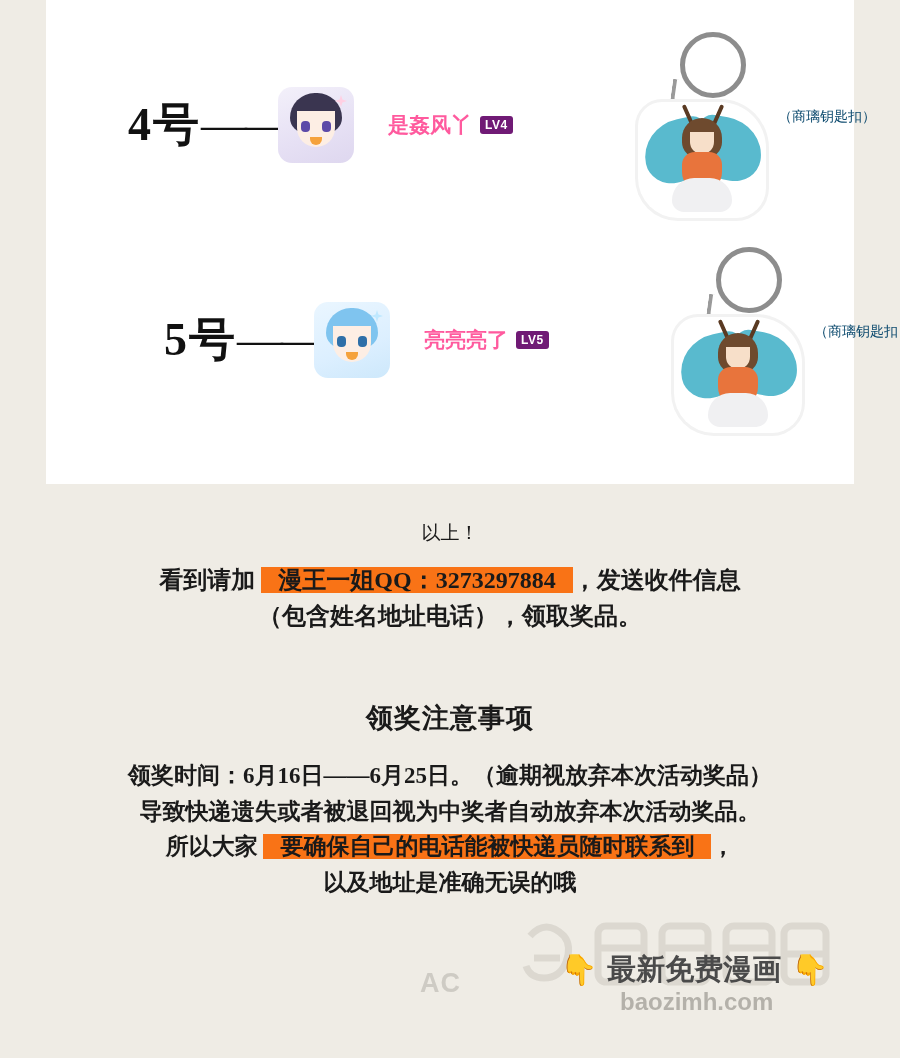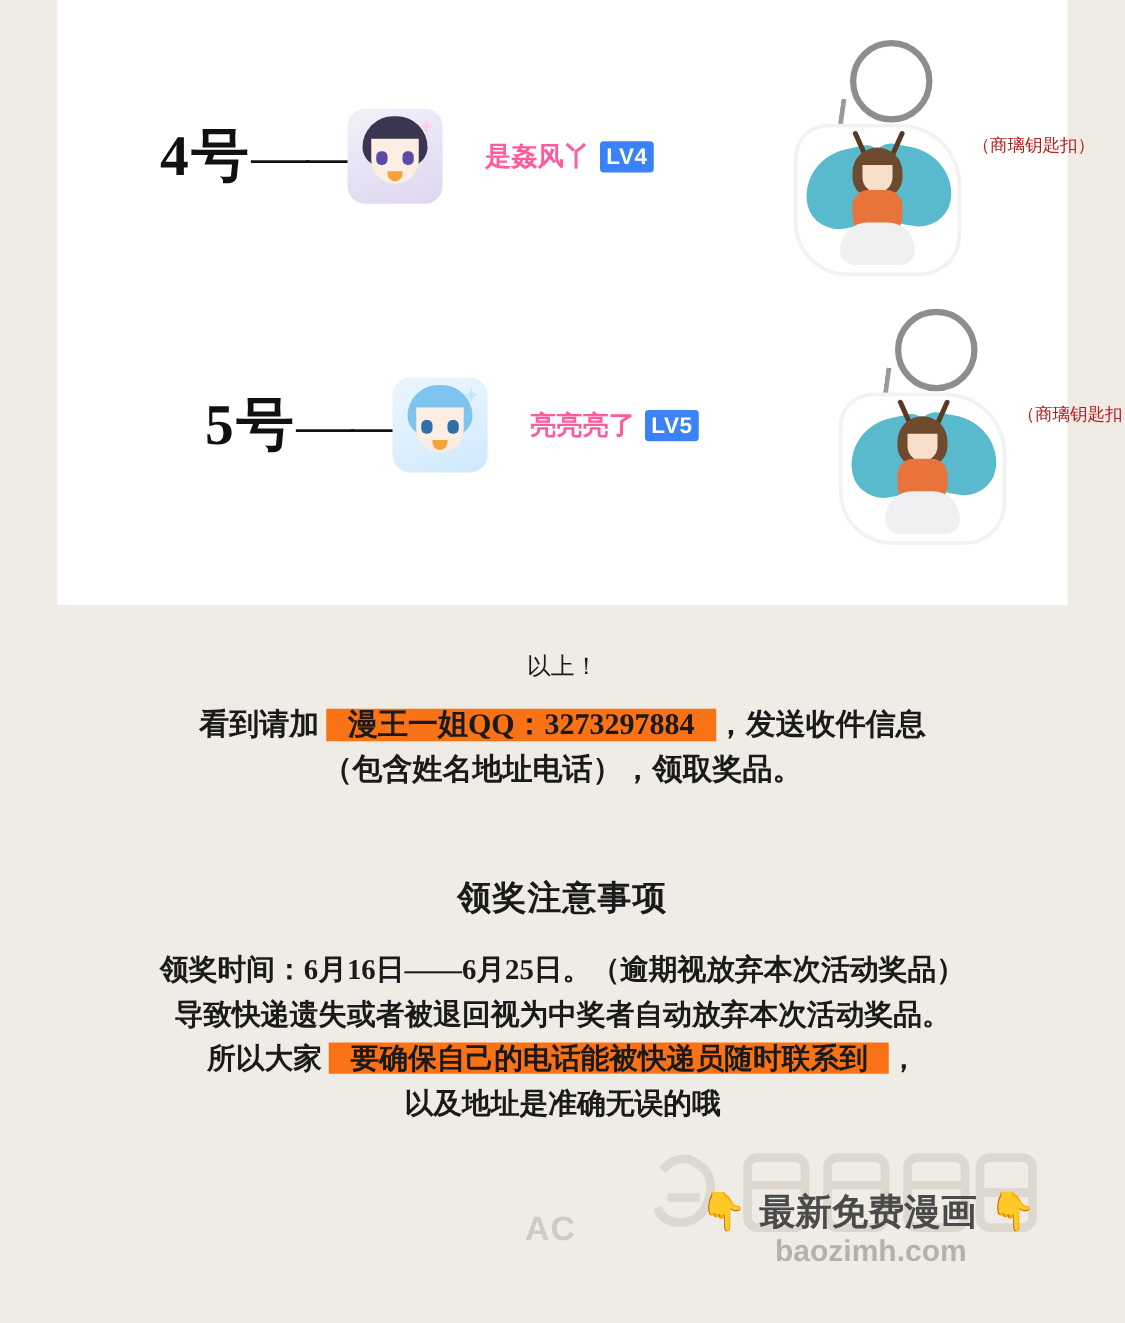--- a/index.html
+++ b/index.html
@@ -120,24 +120,24 @@
   }
   .nickname {
     font-family: Liberation Serif, serif;
     font-size: 21px;
     font-weight: 700;
     color: #ff5a9e;
     white-space: nowrap;
   }
   .lv-badge {
     display: inline-block;
-    font-size: 18px;
+    font-size: 12px;
     font-weight: 700;
     color: #ffffff;
-    background: #3b82f6;
+    background: #701a75;
     border-radius: 3px;
     padding: 2px 5px;
     letter-spacing: 0.5px;
   }
 
   
   .keychain {
     position: relative;
     width: 180px;
     height: 190px;
@@ -221,21 +221,21 @@
     left: 34px; top: 76px;
     width: 60px; height: 34px;
     background: #f0f0f2;
     border-radius: 30px 30px 16px 16px;
   }
   .kc-note {
     position: absolute;
     left: 146px; top: 78px;
     font-family: "Liberation Serif", serif;
     font-size: 14px;
-    color: #b91c1c;
+    color: #0c4a6e;
     white-space: nowrap;
   }
 
   
   .body-text {
     position: absolute;
     left: 0;
     top: 520px;
     width: 900px;
     text-align: center;

